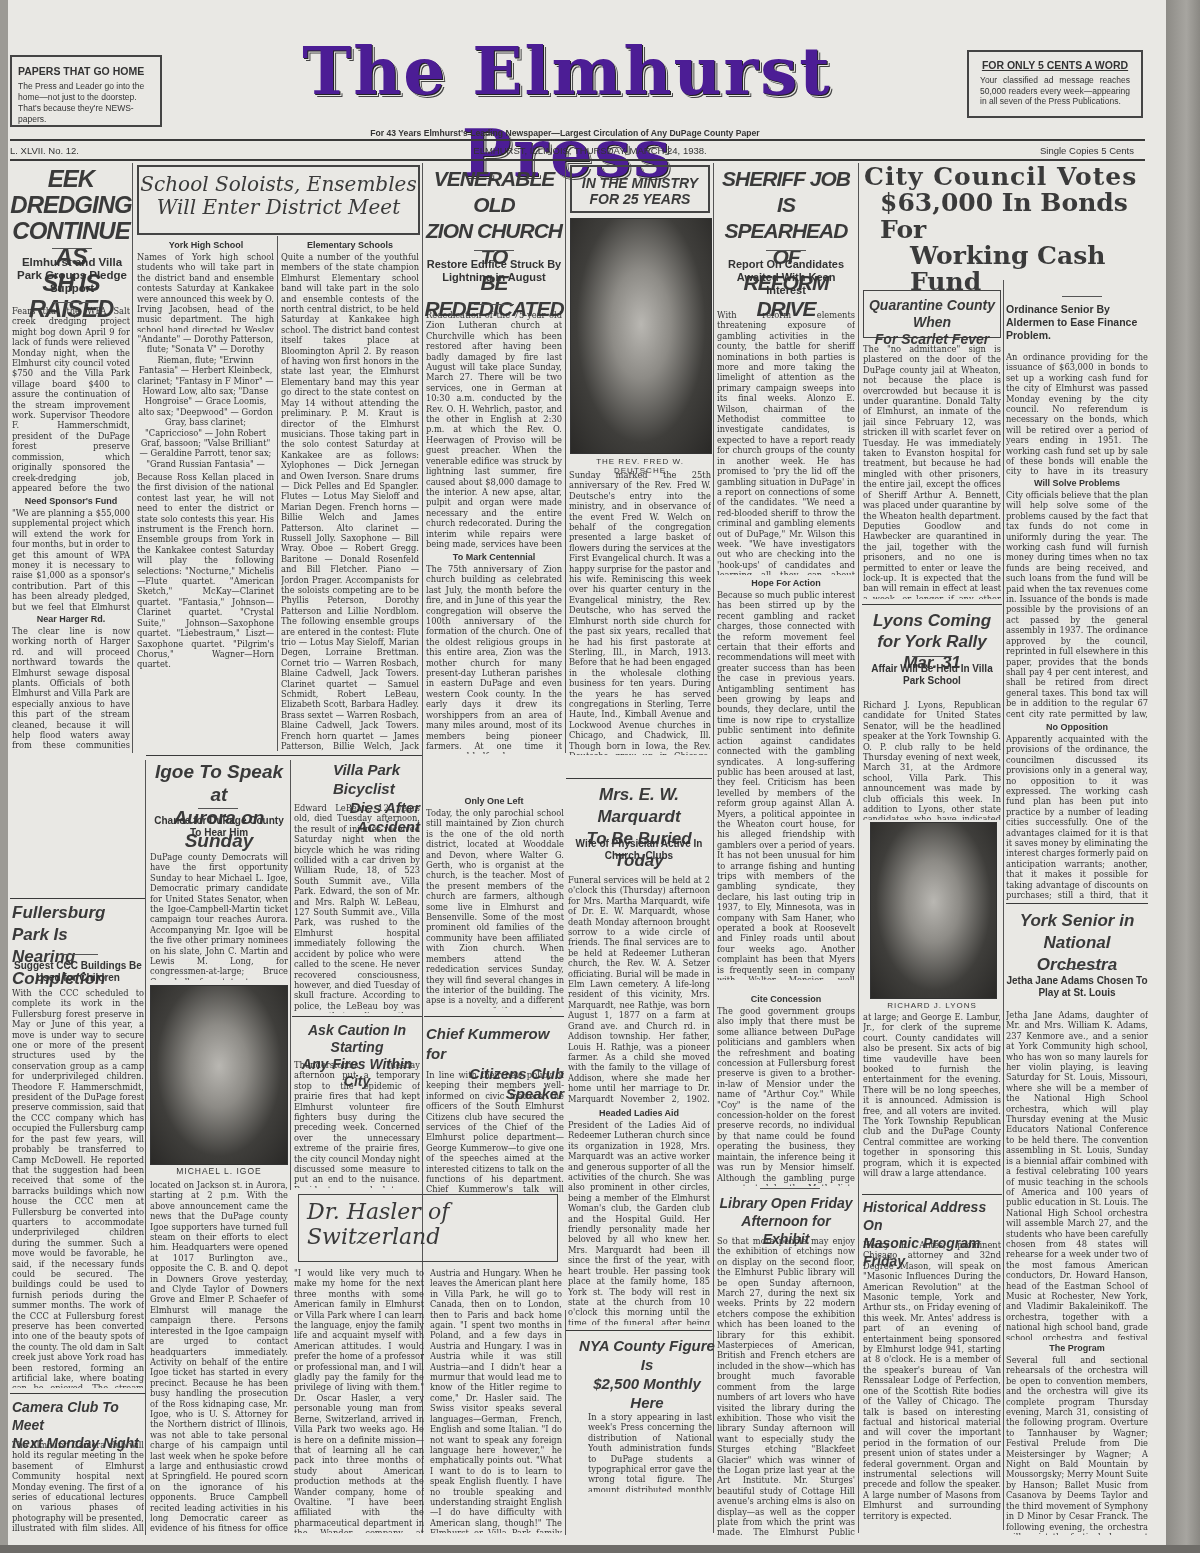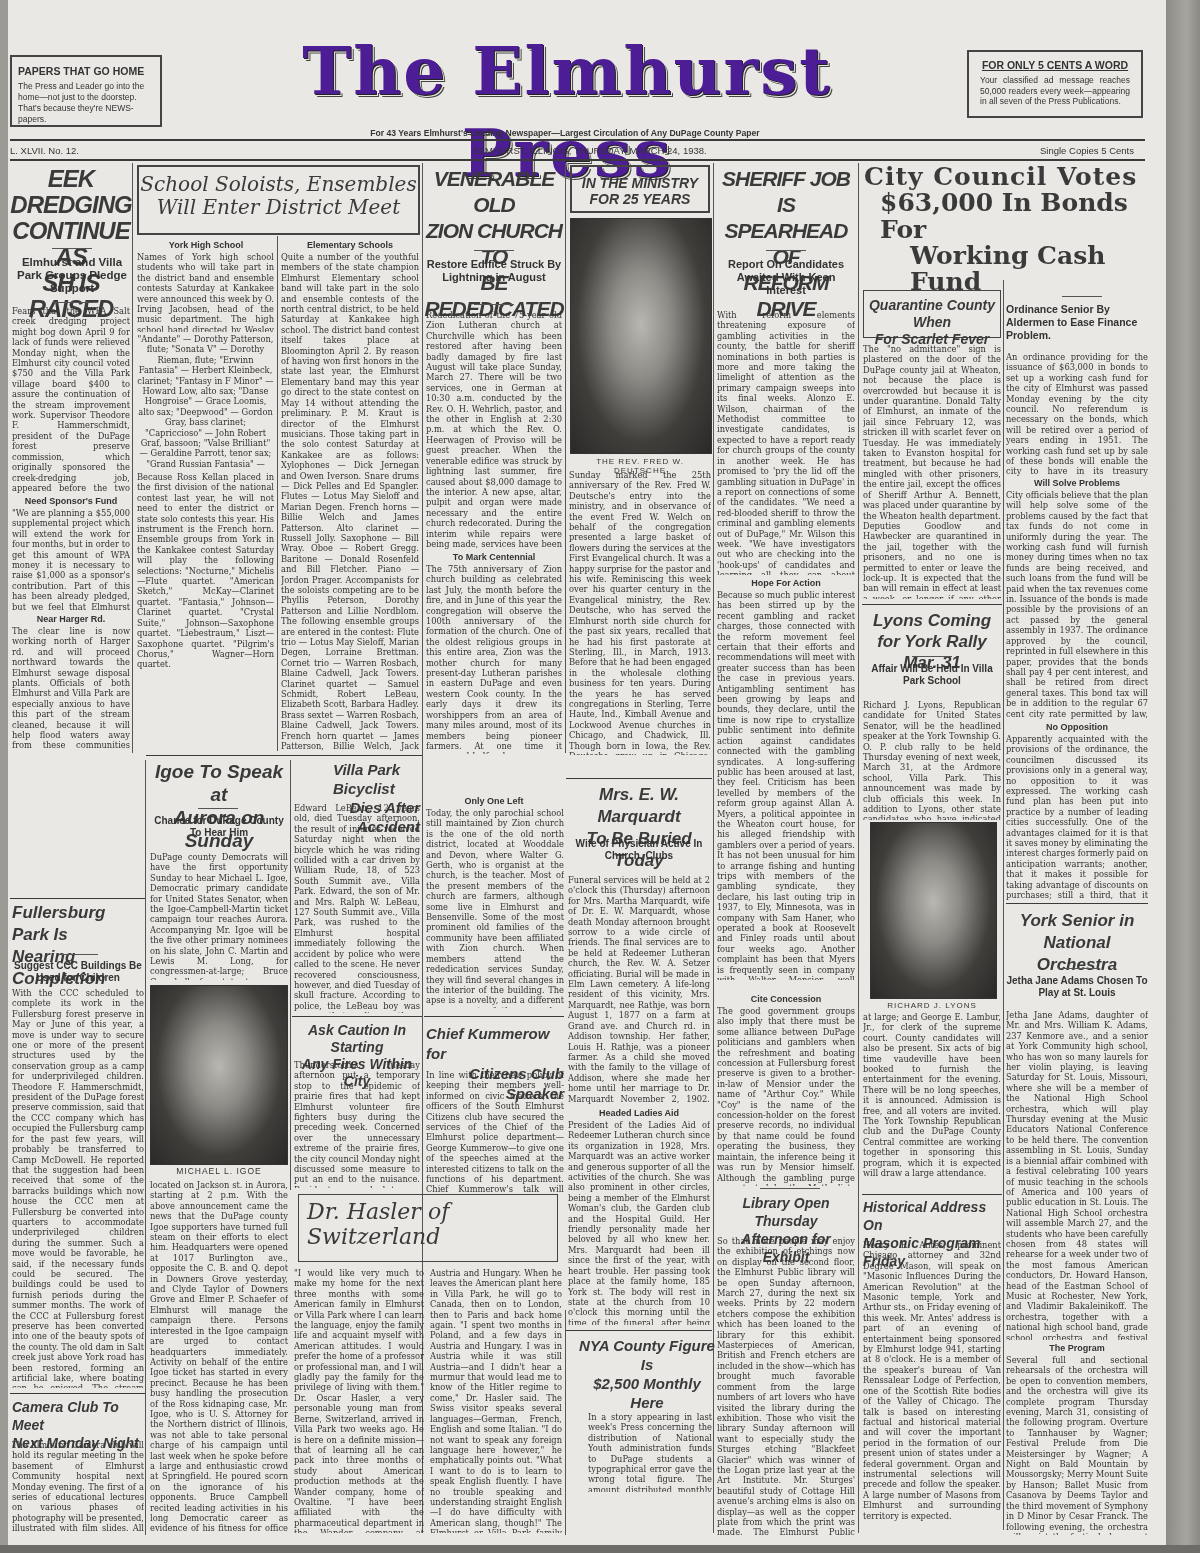--- a/index.html
+++ b/index.html
@@ -252,21 +252,21 @@
   <div class="hl-cond" style="position:absolute;left:568px;top:1336px;width:142px;font-size:15px;line-height:19px;margin-left:8px;">
     <div>NYA County Figure Is</div>
     <div>$2,500 Monthly Here</div>
   </div>
   <div class="body-text" style="position:absolute;left:588px;top:1412px;width:124px;height:80px;">In a story appearing in last week's Press concerning the distribution of National Youth administration funds to DuPage students a typographical error gave the wrong total figure. The amount distributed monthly in the county is slightly less than $2,500, as was evident from the figures given for the various schools mentioned.</div>
 </div>
 
 <div>
   <div class="short-rule" style="left:760px;top:1188px;width:60px;"></div>
   <div class="hl-cond" style="position:absolute;left:717px;top:1194px;width:138px;font-size:14px;line-height:18px;">
-    <div>Library Open Thursday</div>
+    <div>Library Open Friday</div>
     <div>Afternoon for Exhibit</div>
   </div>
   <div class="body-text" style="position:absolute;left:717px;top:1236px;width:138px;height:300px;">So that more people may enjoy the exhibition of etchings now on display on the second floor, the Elmhurst Public library will be open Sunday afternoon, March 27, during the next six weeks. Prints by 22 modern etchers compose the exhibition which has been loaned to the library for this exhibit. Masterpieces of American, British and French etchers are included in the show—which has brought much favorable comment from the large numbers of art lovers who have visited the library during the exhibition. Those who visit the library Sunday afternoon will want to especially study the Sturges etching "Blackfeet Glacier" which was winner of the Logan prize last year at the Art Institute. Mr. Sturges' beautiful study of Cottage Hill avenue's arching elms is also on display—as well as the copper plate from which the print was made. The Elmhurst Public library board and the staff are extending a cordial invitation to the public to visit the library during the afternoon Sunday. Invitations have also been issued to librarians in surrounding towns to come over and enjoy the exhibit.</div>
 </div>
 
 <div>
   <div class="rule" style="left:862px;top:1194px;width:140px;height:1px;"></div>
   <div class="hl-cond" style="position:absolute;left:863px;top:1198px;width:138px;font-size:14px;line-height:18px;text-align:left;">
     <div>Historical Address On</div>
     <div>Masonic Program Friday</div>

